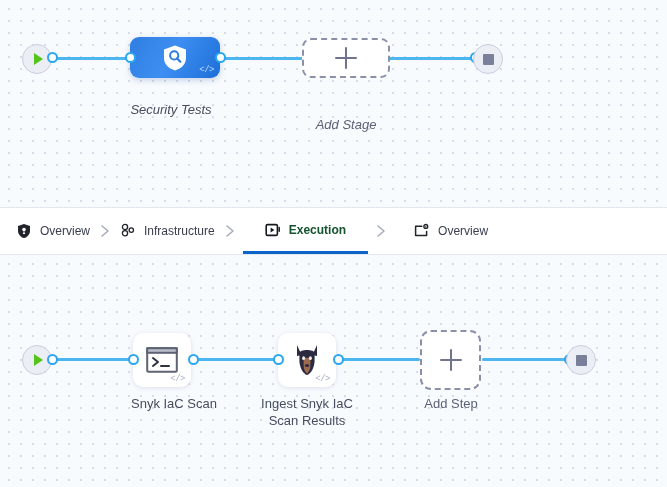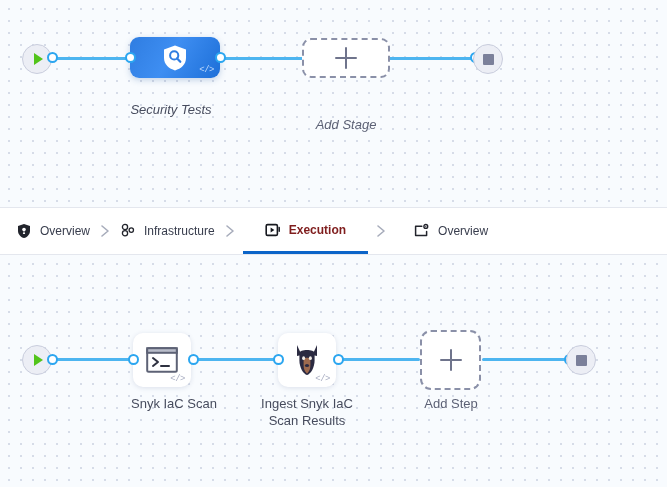--- a/index.html
+++ b/index.html
@@ -170,21 +170,21 @@
     box-sizing: border-box;
     padding: 0 2px;
     cursor: pointer;
   }
   .tab-label {
     font-size: 12px;
     color: #383d4d;
   }
   .tab.active .tab-label {
     font-weight: bold;
-    color: #7f1d1d;
+    color: #14532d;
   }
   .tab.active {
     border-bottom: 3px solid #0b64c8;
   }
   .tab-icon {
     width: 16px;
     height: 16px;
     display: block;
   }
   .chev {

